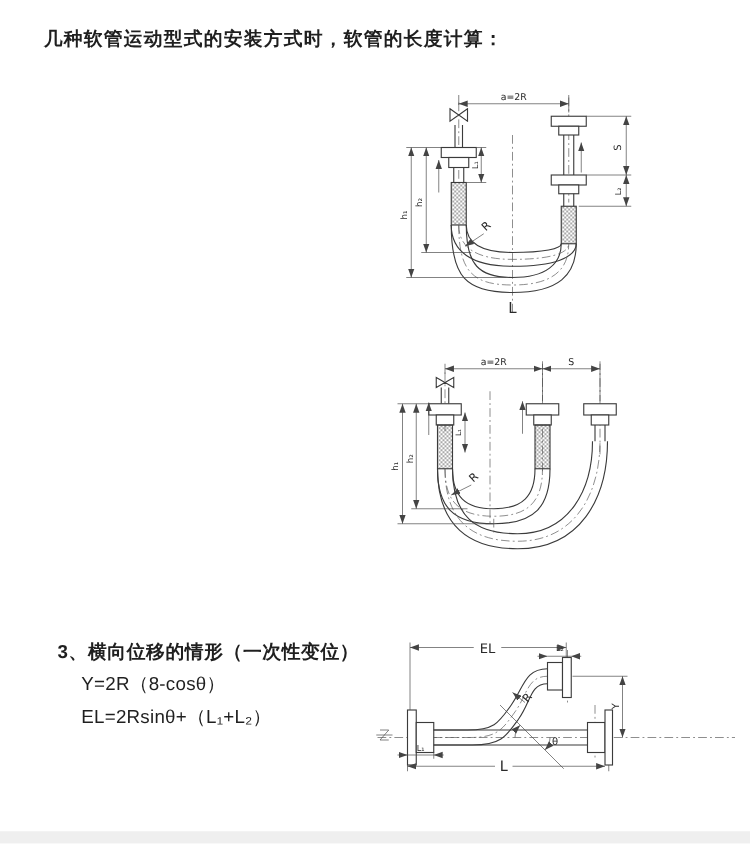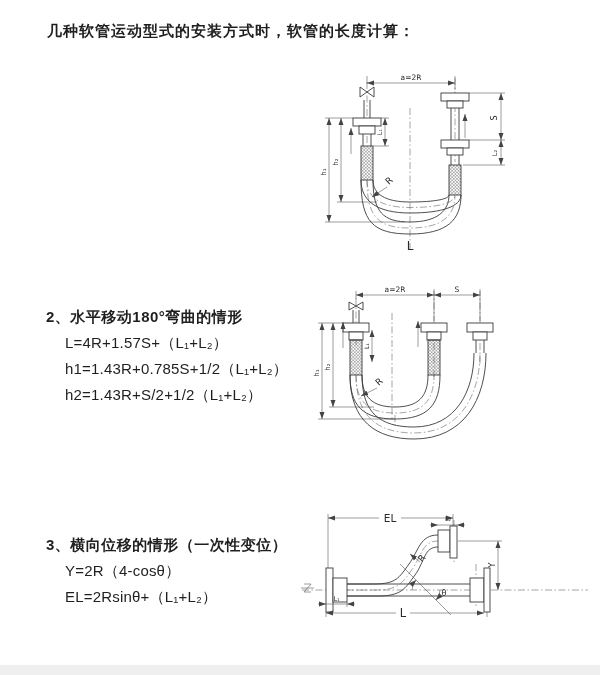--- a/index.html
+++ b/index.html
@@ -1,18 +1,18 @@
 <!DOCTYPE html>
 <html><head>
 <meta charset="utf-8">
 <style>
   html,body{margin:0;padding:0;background:#fff;}
   .canvas{position:relative;width:600px;height:675px;background:#ffffff;overflow:hidden;
           font-family:"Liberation Sans","DejaVu Sans",sans-serif;color:#1f1f1f;}
-  .title{position:absolute;left:35px;top:22px;font-size:15px;font-weight:bold;letter-spacing:1px;margin-left:12px;}
+  .title{position:absolute;left:35px;top:22px;font-size:15px;font-weight:bold;letter-spacing:1px;}
   .sec{position:absolute;left:46px;}
   .sec .h{font-size:15px;font-weight:bold;height:16px;letter-spacing:.5px;}
   .sec .f{font-size:15px;height:16px;margin:10px 0 0 19px;letter-spacing:.2px;}
   .diag{position:absolute;}
   .tl{stroke:#3b3b3b;fill:none;stroke-width:0.9;}
   .dl{stroke:#4a4a4a;fill:none;stroke-width:0.55;}
   .cl{stroke:#5a5a5a;fill:none;stroke-width:0.55;stroke-dasharray:7 2.5 1.5 2.5;}
   .flange{fill:#ffffff;stroke:#3b3b3b;stroke-width:0.9;}
   .hatch{fill:url(#hx);stroke:#3b3b3b;stroke-width:0.9;}
   .wbg{fill:#ffffff;stroke:none;}
@@ -31,30 +31,24 @@
       </marker>
       <pattern id="hx" width="3.2" height="3.2" patternUnits="userSpaceOnUse">
         <path d="M0,3.2 L3.2,0 M0,0 L3.2,3.2" stroke="#666" stroke-width="0.45"></path>
       </pattern>
     </defs>
   </svg>
 
   <div class="title">几种软管运动型式的安装方式时，软管的长度计算：</div>
 
 
-  <div class="sec" style="top:308px">
-    <div class="h">2、水平移动180°弯曲的情形</div>
-    <div class="f">L=4R+1.57S+（L₁+L₂）</div>
-    <div class="f">h1=1.43R+0.785S+1/2（L₁+L₂）</div>
-    <div class="f">h2=1.43R+S/2+1/2（L₁+L₂）</div>
-  </div>
-
-  <div class="sec" style="top:536px">
+
+  <div class="sec" style="top:512px">
     <div class="h">3、横向位移的情形（一次性变位）</div>
-    <div class="f">Y=2R（4-cosθ）</div>
+    <div class="f">Y=2R（8-cosθ）</div>
     <div class="f">EL=2Rsinθ+（L₁+L₂）</div>
   </div>
 
   <svg class="diag" style="left:313px;top:70px" width="277" height="192" viewBox="0 0 277 192">
     <g>
       <path class="cl" d="M97,38 V180"></path>
       <path class="cl" d="M54,12 V74"></path>
       <path class="cl" d="M142,8 V92"></path>
     </g>
     <g>

